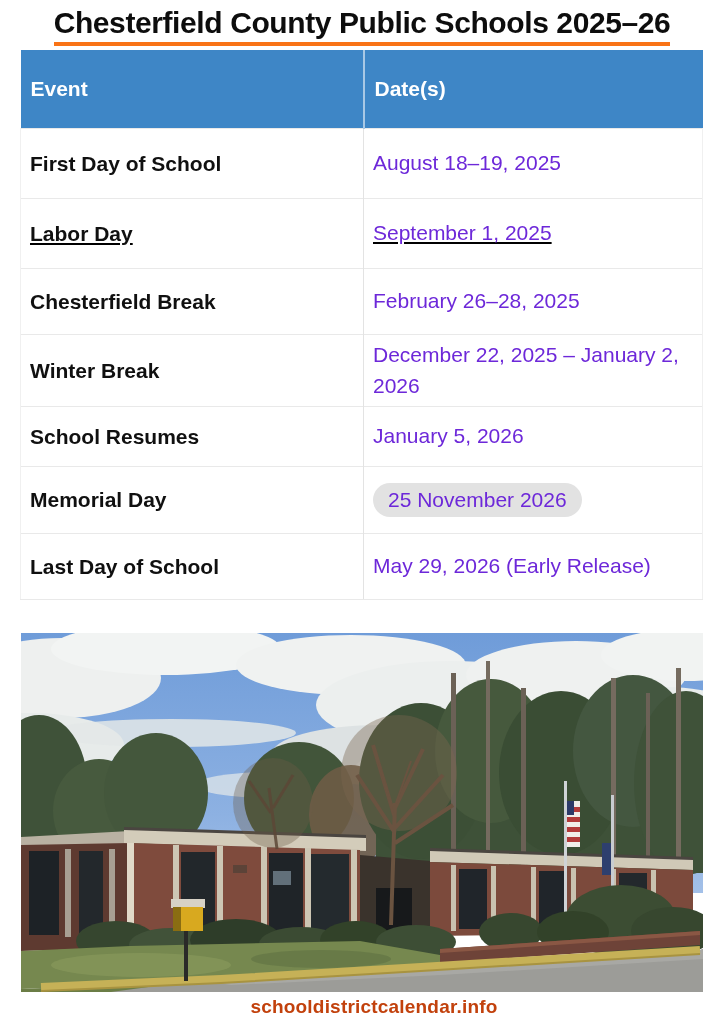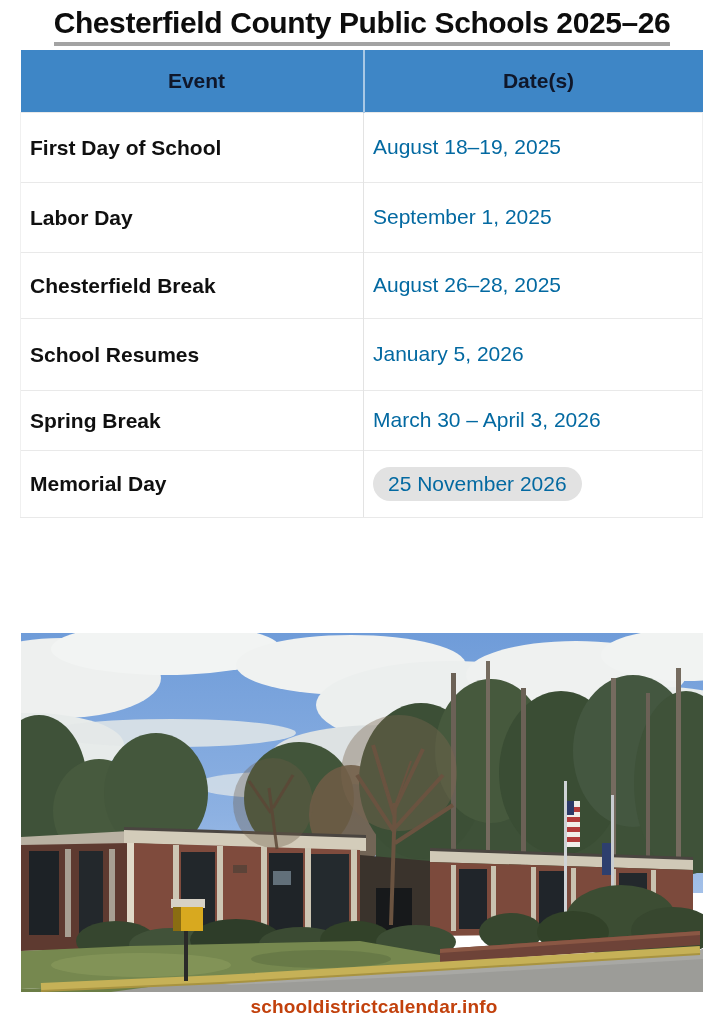--- a/index.html
+++ b/index.html
@@ -3,43 +3,43 @@
 <meta charset="utf-8">
 <style>
   html,body{margin:0;padding:0;background:#ffffff;}
   .page{
     position:relative;width:724px;height:1024px;background:#ffffff;
     font-family:"Liberation Sans", sans-serif;overflow:hidden;
   }
   .title-wrap{position:absolute;top:6px;left:0;width:724px;text-align:center;}
   .title{
     display:inline-block;font-size:30px;font-weight:bold;color:#0d0d0d;
-    letter-spacing:-0.4px;border-bottom:4px solid #a3a3a3;padding-bottom:2px;
+    letter-spacing:-0.4px;border-bottom:4px solid #f97316;padding-bottom:2px;
     white-space:nowrap;
   }
   table.cal{
     position:absolute;left:20px;top:50px;width:682px;
     border-collapse:collapse;table-layout:fixed;
   }
   table.cal col.c1{width:343px;}
   table.cal col.c2{width:339px;}
   table.cal th{
-    height:62px;background:var(--header-bg,#3e86c6);color:#0f172a;
-    font-size:21px;font-weight:bold;text-align:center;padding:0 0 0 10px;
+    height:78px;background:var(--header-bg,#3e86c6);color:#ffffff;
+    font-size:21px;font-weight:bold;text-align:left;padding:0 0 0 10px;
     vertical-align:middle;
   }
   table.cal th.dates{border-left:2px solid rgba(255,255,255,0.55);}
   table.cal td{
-    vertical-align:middle;padding:0 8px 0 9px;font-size:21px;color:#0369a1;
+    vertical-align:middle;padding:0 8px 0 9px;font-size:21px;color:#6d28d9;
     border-top:1px solid #e9e9e9;background:#ffffff;
   }
   table.cal tbody tr td:first-child{font-weight:bold;color:#101010;border-left:1px solid #f0f0f0;}
   table.cal tbody tr td:last-child{border-left:1px solid #e3e3e3;border-right:1px solid #f0f0f0;}
   table.cal tbody tr:last-child td{border-bottom:1px solid #e9e9e9;}
-  tbody tr:nth-child(1){height:70px;} tbody tr:nth-child(2){height:70px;}
+  tbody tr:nth-child(1){height:70px;} tbody tr:nth-child(2){height:70px;text-decoration:underline;}
   tbody tr:nth-child(3){height:66px;} tbody tr:nth-child(4){height:72px;}
   tbody tr:nth-child(5){height:60px;} tbody tr:nth-child(6){height:67px;}
   tbody tr:nth-child(7){height:66px;} tbody tr:nth-child(8){height:40px;}
   .date-text{line-height:1.45;}
   .date-text.pill{
     background:var(--pill-bg,#e2e2e2);border-radius:17px;padding:5px 15px;
     display:inline-block;line-height:1.15;
   }
   .photo{position:absolute;left:21px;top:633px;width:682px;height:359px;}
   .footer{
@@ -73,39 +73,43 @@
       <td><span class="date-text">August 18–19, 2025</span></td>
     </tr>
 
     <tr>
       <td>Labor Day</td>
       <td><span class="date-text">September 1, 2025</span></td>
     </tr>
 
     <tr>
       <td>Chesterfield Break</td>
-      <td><span class="date-text">August 26–28, 2025</span></td>
-    </tr>
-
+      <td><span class="date-text">February 26–28, 2025</span></td>
+    </tr>
+
+    <tr>
+      <td>Winter Break</td>
+      <td><span class="date-text">December 22, 2025 – January 2, 2026</span></td>
+    </tr>
 
     <tr>
       <td>School Resumes</td>
       <td><span class="date-text">January 5, 2026</span></td>
     </tr>
 
-    <tr>
-      <td>Spring Break</td>
-      <td><span class="date-text">March 30 – April 3, 2026</span></td>
-    </tr>
 
     <tr>
       <td>Memorial Day</td>
       <td><span class="date-text pill">25 November 2026</span></td>
     </tr>
 
+    <tr>
+      <td>Last Day of School</td>
+      <td><span class="date-text">May 29, 2026 (Early Release)</span></td>
+    </tr>
   </tbody>
   </table>
 
   <svg class="photo" viewBox="0 0 682 359" preserveAspectRatio="none" role="img">
     <defs>
       <linearGradient id="sky" x1="0" y1="0" x2="0" y2="1">
         <stop offset="0" stop-color="#6f9cd9"></stop>
         <stop offset="0.7" stop-color="#8db1e2"></stop>
         <stop offset="1" stop-color="#a3c0e8"></stop>
       </linearGradient>

